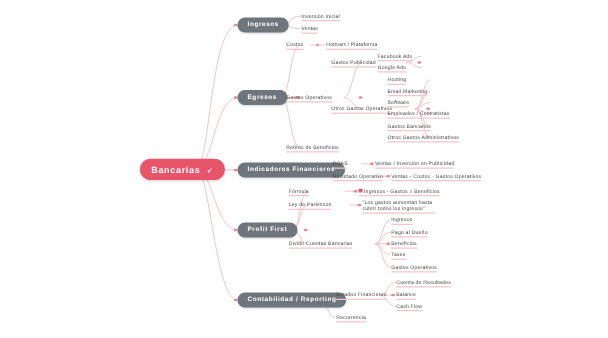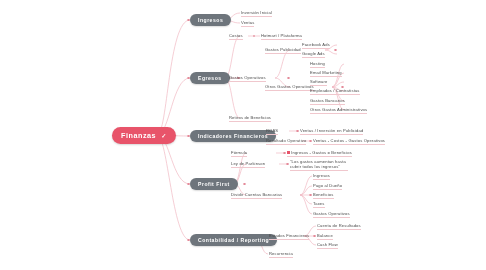--- a/index.html
+++ b/index.html
@@ -169,21 +169,21 @@
   <div class="dot" style="left:296px;  top:129.7px"></div>
   <div class="dot" style="left:309px;  top:139.7px"></div>
   <div class="dot" style="left:243px;  top:182.7px"></div>
   <div class="dot" style="left:283px;  top:151.7px"></div>
   <div class="dot" style="left:286px;  top:162.7px"></div>
   <div class="dot" style="left:309px;  top:193.7px"></div>
   <div class="dot" style="left:265px;  top:238.7px"></div>
   <div class="dot" style="left:313px;  top:234.7px"></div>
 
   <div class="node root" style="left:112px; top:127px;">
-    <span>Finanzas</span><span class="check">✓</span>
+    <span>Bancarias</span><span class="check">✓</span>
   </div>
 
   <div class="node l1" style="left:190px; top:13.5px;">
     <span>Ingresos</span>
   </div>
   <div class="node leaf" style="left:241px; top:9.5px;">
     <span>Inversión Inicial</span>
   </div>
   <div class="node leaf" style="left:241px; top:20px;">
     <span>Ventas</span>

